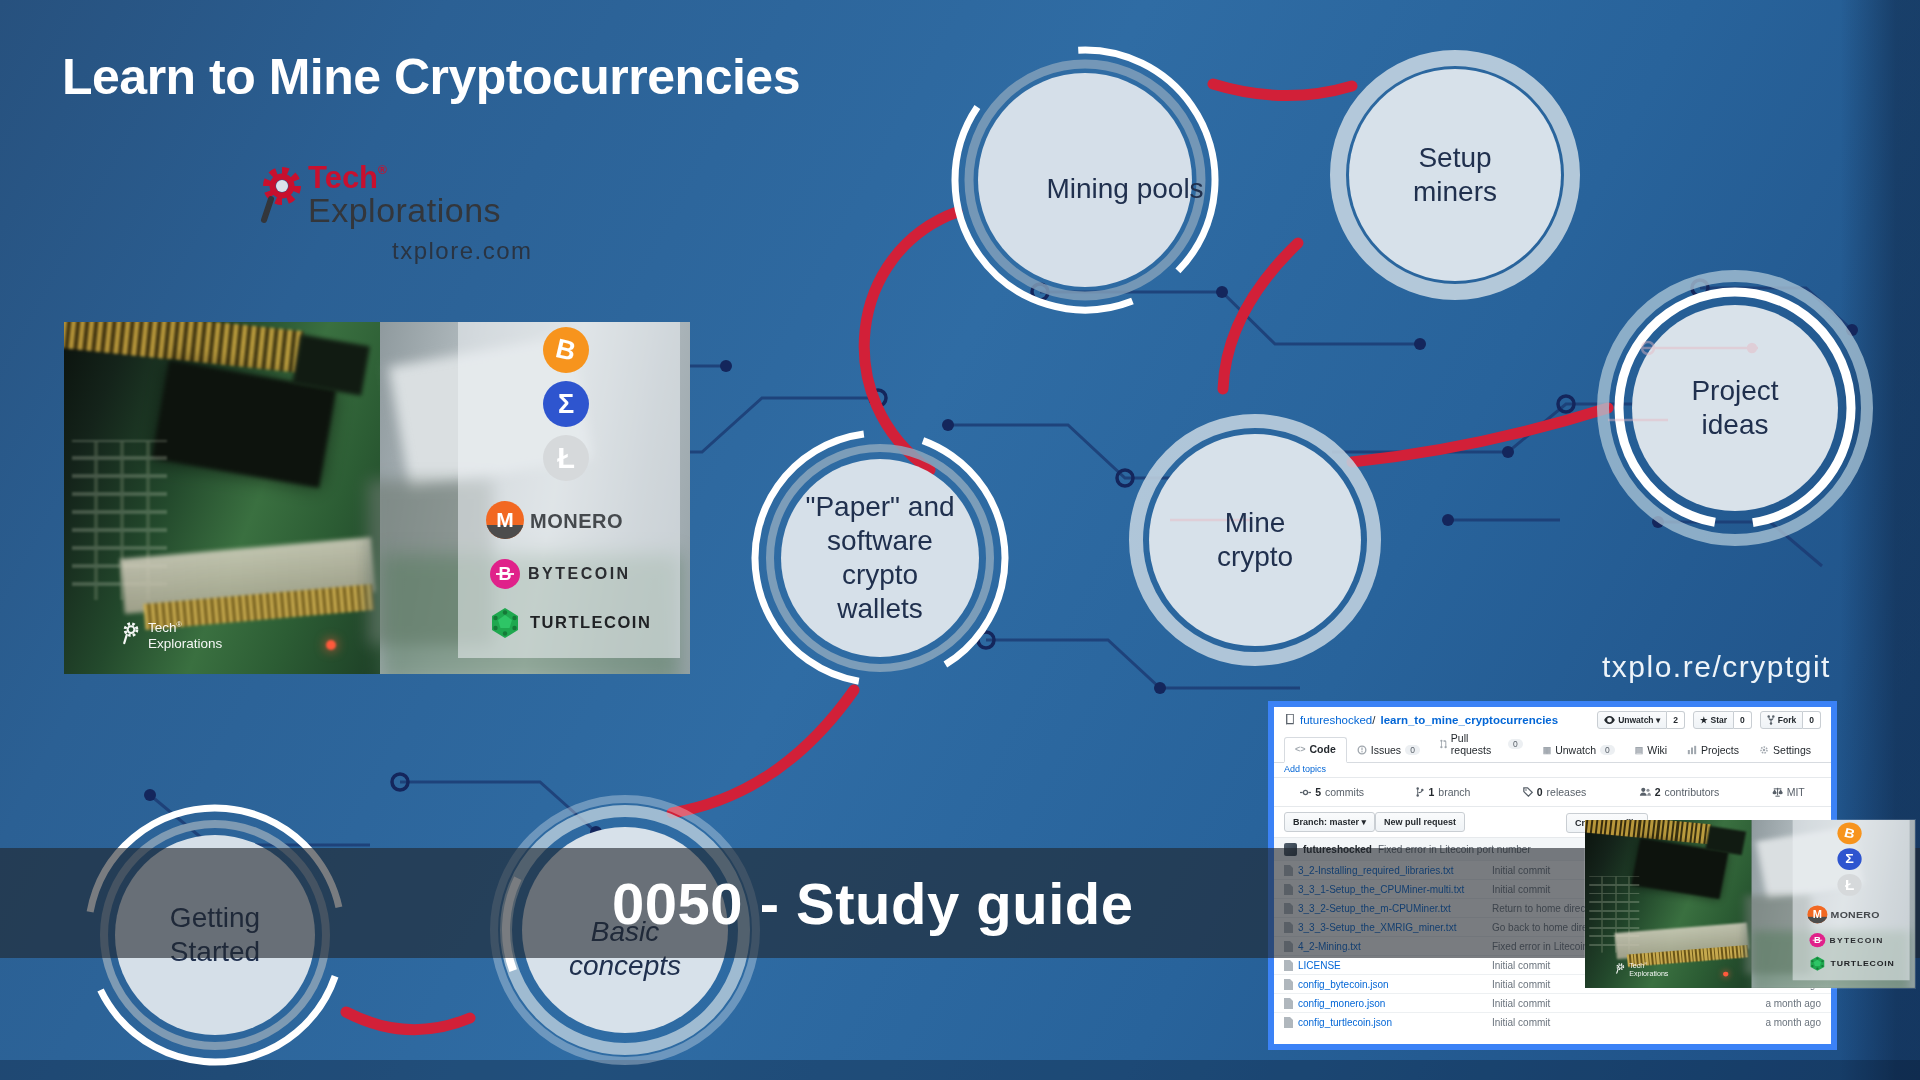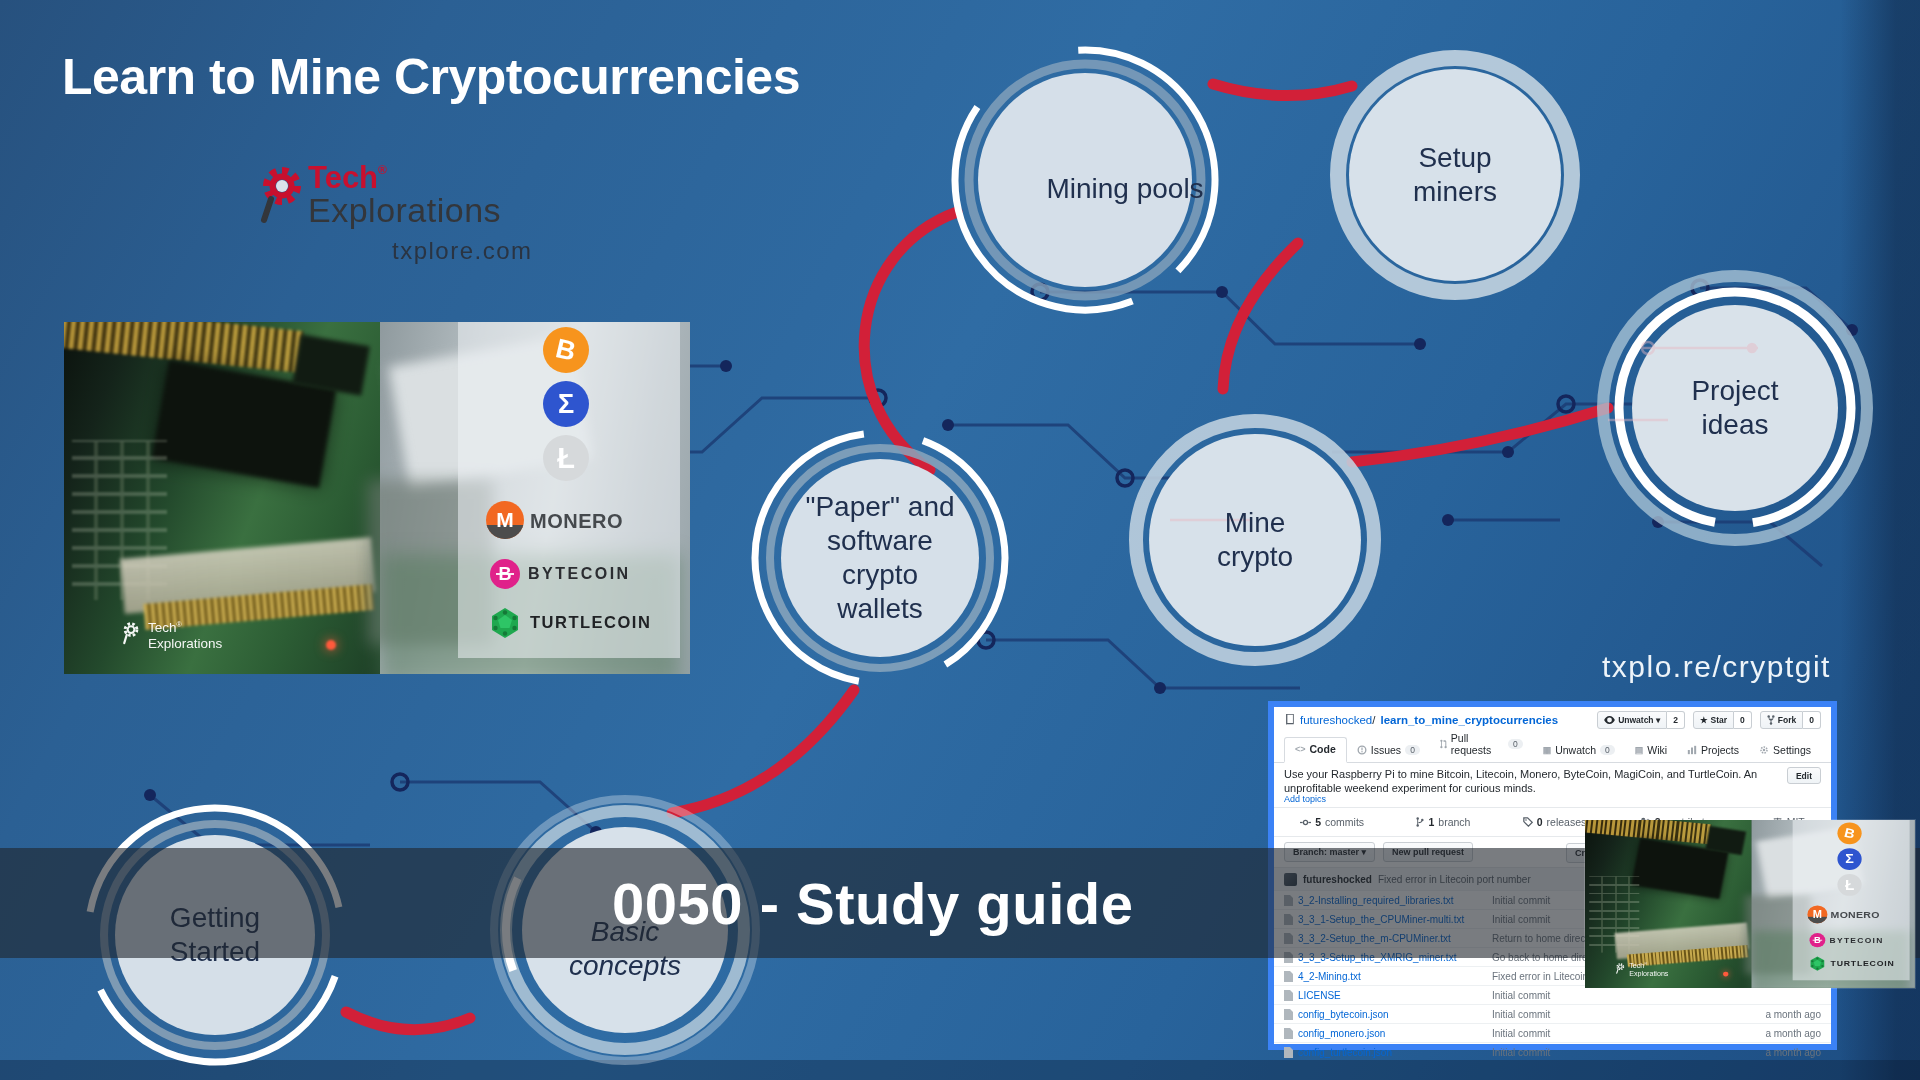--- a/index.html
+++ b/index.html
@@ -99,21 +99,21 @@
   .gh-desc{padding:4px 10px 0;display:flex;height:26px;}
   .gh-desc p{margin:0;width:480px;font-size:11px;line-height:1.3;}
   .edit-btn{margin-left:auto;height:15px;padding:0 8px;font-size:8.5px;font-weight:bold;
      background:linear-gradient(#fafbfc,#eff3f6);border:1px solid #c9ced3;border-radius:3px;
      display:flex;align-items:center;}
   .add-topics{padding:1px 10px 2px;font-size:9px;color:#0366d6;height:11px;}
   .gh-stats{border-top:1px solid #e6e9ec;border-bottom:1px solid #e6e9ec;height:28px;
      display:flex;align-items:center;justify-content:space-around;font-size:10.5px;color:#586069;}
   .gh-stats .stat{display:flex;align-items:center;gap:4px;}
   .gh-stats b{color:#24292e;}
-  .gh-branch{height:30px;padding:0 10px;position:relative;display:flex;align-items:center;gap:8px;}
+  .gh-branch{height:30px;padding:0 10px;position:relative;display:flex;align-items:center;}
   .sel-btn,.pr-btn,.create-btn{height:18px;padding:0 8px;font-size:9px;font-weight:bold;display:flex;align-items:center;
      background:linear-gradient(#fafbfc,#eff3f6);border:1px solid #c9ced3;border-radius:3px;color:#24292e;}
   .create-btn{position:absolute;left:292px;top:6px;white-space:nowrap;}
   .gh-commitbar{height:22px;background:#f3f6f8;border-top:1px solid #e6e9ec;display:flex;align-items:center;
      gap:6px;padding:0 10px;font-size:10px;}
   .avatar{width:13px;height:13px;border-radius:2px;background:linear-gradient(135deg,#53606d,#2c3a47);}
   .gh-commitbar .author{font-weight:bold;}
   .gh-commitbar .cmsg{color:#586069;}
   .frow{height:19px;display:flex;align-items:center;border-top:1px solid #edf0f2;padding:0 10px;font-size:10px;box-sizing:border-box;}
   .fname{color:#0366d6;width:208px;display:flex;align-items:center;gap:5px;overflow:hidden;white-space:nowrap;}
@@ -390,24 +390,20 @@
       <span>Projects</span>
     </div>
     <div class="gh-tab">
       <svg class="ticon" width="10" height="10" viewBox="0 0 12 12">
         <circle cx="6" cy="6" r="3.6" fill="none" stroke="#a0a7ae" stroke-width="1.8" stroke-dasharray="1.8 1.4"></circle>
         <circle cx="6" cy="6" r="1.5" fill="#a0a7ae"></circle>
       </svg>
       <span>Settings</span>
     </div>
   </div>
-  <div class="gh-desc">
-    <p>Use your Raspberry Pi to mine Bitcoin, Litecoin, Monero, ByteCoin, MagiCoin, and TurtleCoin. An unprofitable weekend experiment for curious minds.</p>
-    <div class="edit-btn">Edit</div>
-  </div>
   <div class="add-topics">Add topics</div>
   <div class="gh-stats">
     <div class="stat">
       <svg class="ic" width="11" height="9" viewBox="0 0 14 10" fill="#586069">
         <circle cx="7" cy="5" r="2.6" fill="none" stroke="#586069" stroke-width="1.6"></circle>
           <rect x="0" y="4.2" width="3.4" height="1.6"></rect>
           <rect x="10.6" y="4.2" width="3.4" height="1.6"></rect>
       </svg>
       <b>5</b>
         <span>commits</span>

